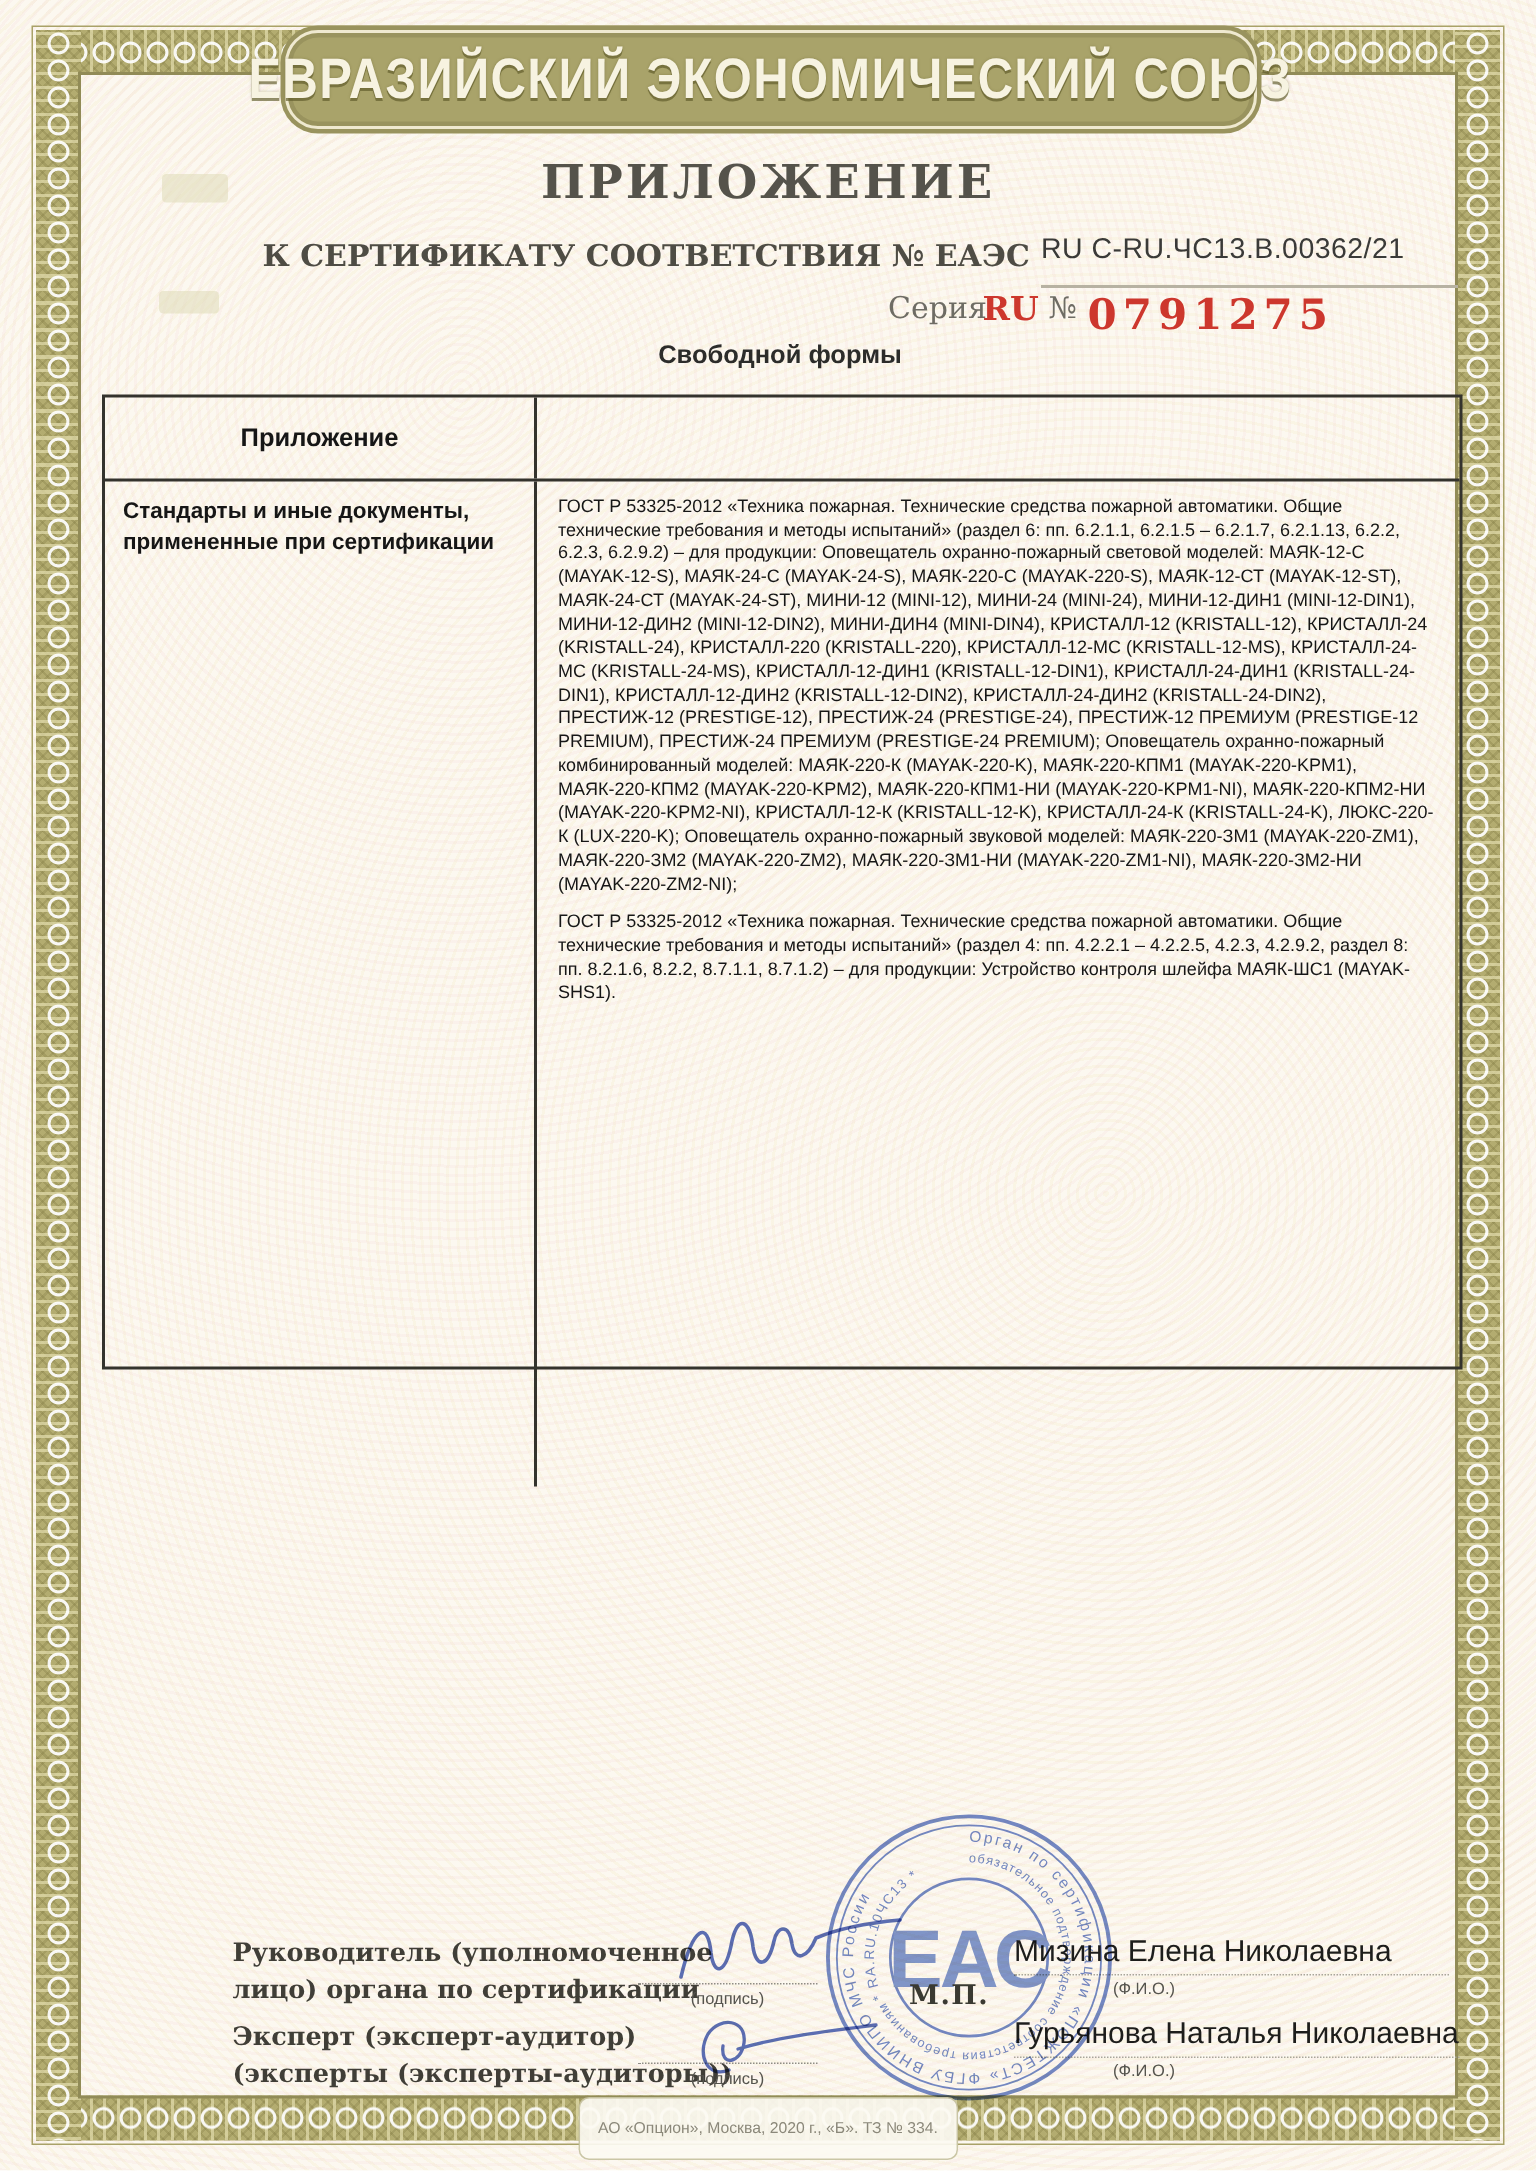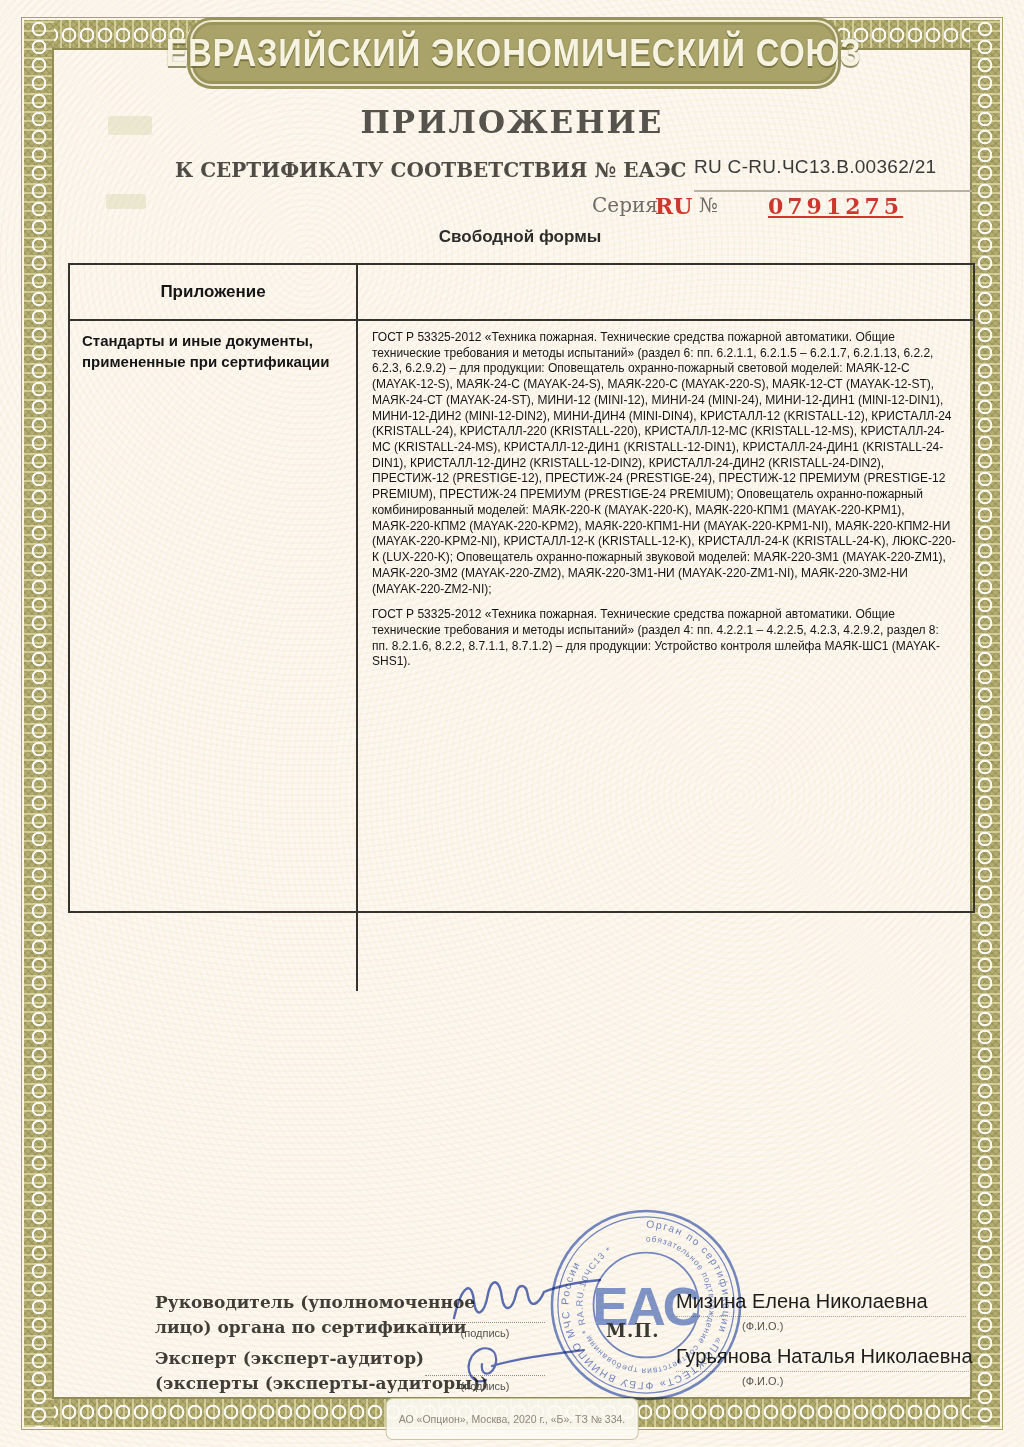--- a/index.html
+++ b/index.html
@@ -62,21 +62,21 @@
   }
   .cert-number{
     position:absolute;left:694px;top:156px;width:278px;z-index:3;
     font-size:19px;color:#3a3a38;letter-spacing:.3px;
     border-bottom:2px solid #b7b2a2;padding-bottom:12px;white-space:nowrap;
   }
   .series-row{position:absolute;left:0;top:193px;width:100%;z-index:3;}
   .series-label{position:absolute;left:592px;font-family:"DejaVu Serif", serif;font-size:20px;color:#6e6c64;}
   .series-value{position:absolute;left:655px;font-family:"DejaVu Serif", serif;font-weight:bold;font-size:22px;color:#cd372d;}
   .num-sign{position:absolute;left:699px;font-family:"DejaVu Serif", serif;font-size:20px;color:#6e6c64;}
-  .form-number{position:absolute;left:768px;font-family:"DejaVu Serif", serif;font-weight:bold;font-size:22px;letter-spacing:4px;color:#cd372d;text-decoration:underline;}
+  .form-number{position:absolute;left:725px;font-family:"DejaVu Serif", serif;font-weight:bold;font-size:28px;letter-spacing:4px;color:#cd372d;}
   .form-note{
     position:absolute;left:16px;right:0;top:227px;text-align:center;z-index:3;
     font-weight:bold;font-size:17px;color:#2c2c2a;
   }
   
   .ctable{position:absolute;left:68px;top:263px;width:907px;height:650px;border:2px solid #34332d;z-index:3;box-sizing:border-box;}
   .thead{display:flex;height:54px;border-bottom:2px solid #34332d;}
   .th{display:flex;align-items:center;justify-content:center;font-weight:bold;font-size:17px;color:#161616;}
   .c1{width:288px;border-right:2px solid #34332d;box-sizing:border-box;}
   .c2{flex:1;}

